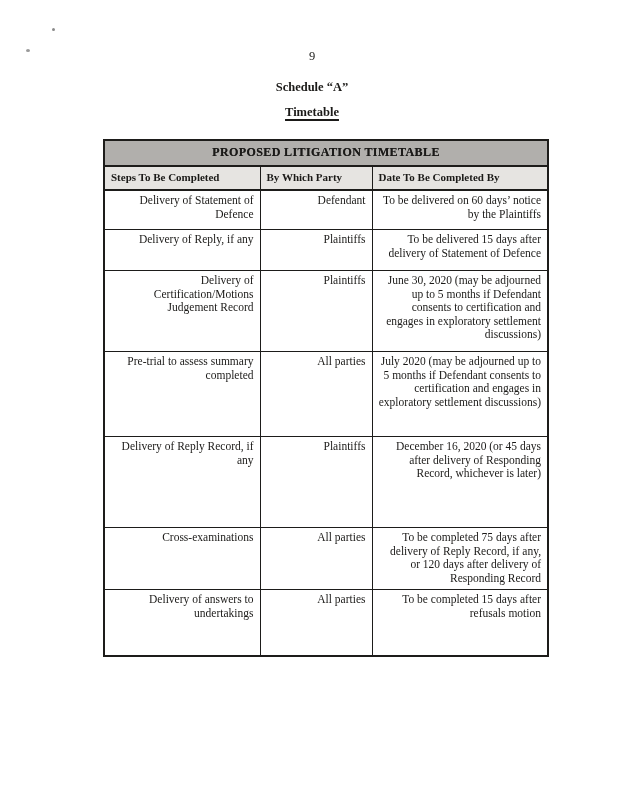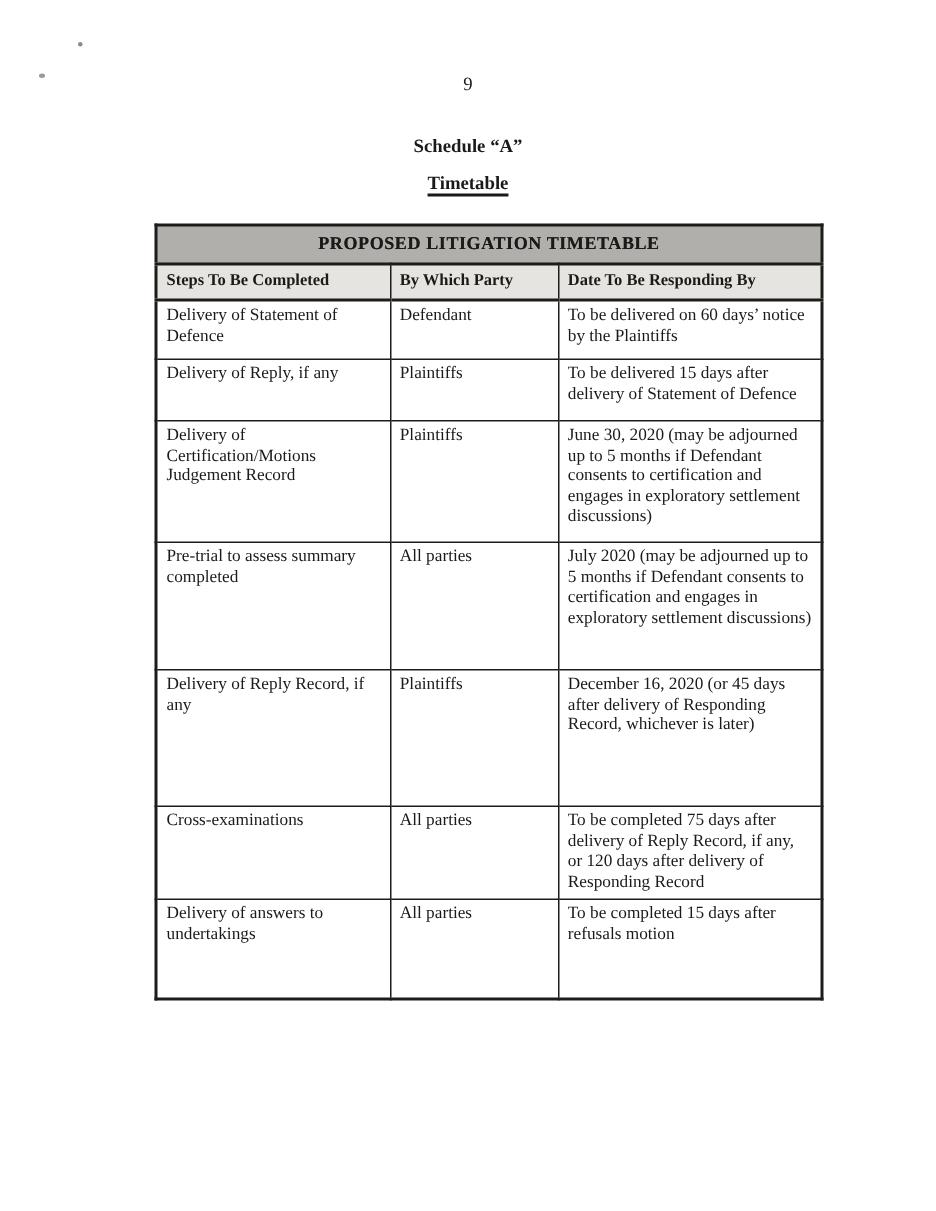--- a/index.html
+++ b/index.html
@@ -26,21 +26,21 @@
     text-align:center;
     font-size:12.5px;
     line-height:14px;
   }
   .heading{
     text-align:center;
     font-weight:bold;
     font-size:12.5px;
     line-height:15px;
   }
-  .heading.schedule{margin-top:27px;}
+  .heading.schedule{margin-top:17px;}
   .heading.timetable{
     margin-top:10px;
     text-decoration:underline;
     text-underline-offset:3px;
     text-decoration-thickness:1.5px;
   }
   table.timetable{
     margin:19px 0 0 103px;
     width:444px;
     border-collapse:collapse;
@@ -67,21 +67,21 @@
   }
   tr.col-header-row th{
     background:var(--header-band);
     text-align:left;
     font-size:11px;
     font-weight:bold;
     height:15px;
     vertical-align:middle;
     border-bottom:2px solid var(--border);
   }
-  tbody td{vertical-align:top;text-align:left;}
+  tbody td{vertical-align:top;text-align:right;}
   
   tbody tr:nth-child(1) td{height:31px;}
   tbody tr:nth-child(2) td{height:33px;}
   tbody tr:nth-child(3) td{height:73px;}
   tbody tr:nth-child(4) td{height:77px;}
   tbody tr:nth-child(5) td{height:83px;}
   tbody tr:nth-child(6) td{height:43px;}
   tbody tr:nth-child(7) td{height:58px;}
   tbody tr:nth-child(8) td{height:34px;}
   tbody tr:nth-child(9) td{height:37px;}
@@ -103,21 +103,21 @@
       <col style="width:112px">
       <col style="width:176px">
     </colgroup>
     <thead>
       <tr class="title-row">
         <th colspan="3">PROPOSED LITIGATION TIMETABLE</th>
       </tr>
       <tr class="col-header-row">
         <th>Steps To Be Completed</th>
         <th>By Which Party</th>
-        <th>Date To Be Responding By</th>
+        <th>Date To Be Completed By</th>
       </tr>
     </thead>
     <tbody>
       <tr>
         <td>Delivery of Statement of Defence</td>
         <td>Defendant</td>
         <td>To be delivered on 60 days’ notice by the Plaintiffs</td>
       </tr>
       <tr>
         <td>Delivery of Reply, if any</td>

